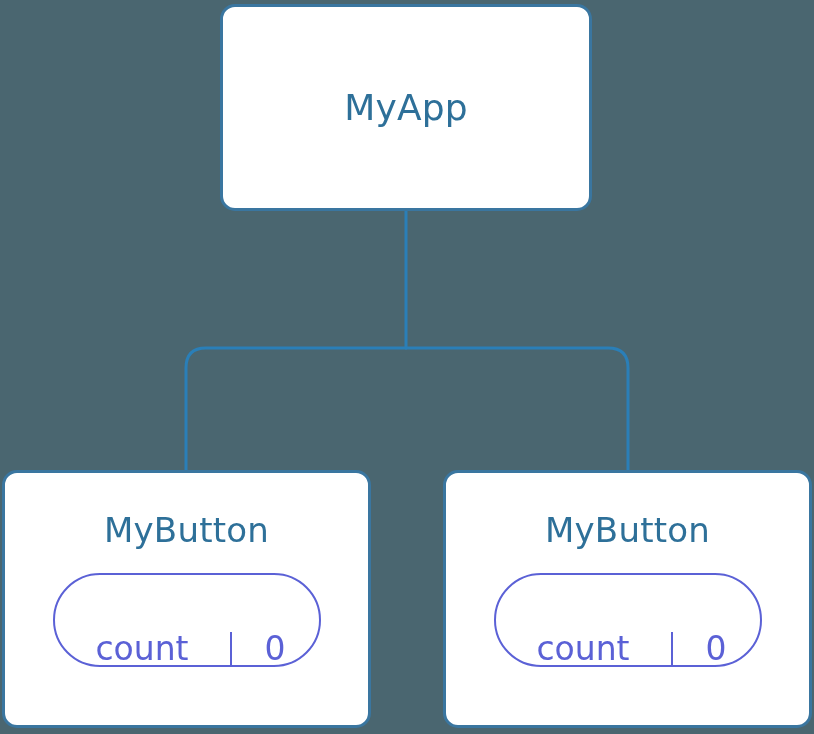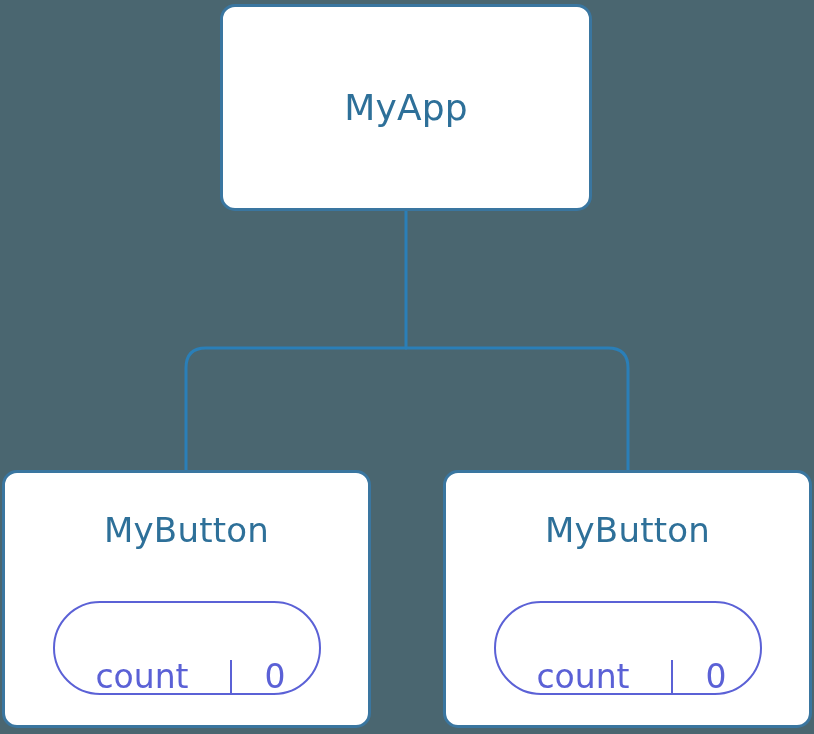--- a/index.html
+++ b/index.html
@@ -66,21 +66,20 @@
     font-size: 36px;
   }
 
   
   .node-child {
     top: 470px;
     width: 369px;
     height: 258px;
     justify-content: flex-start;
     padding-top: 40px;
-    gap: 28px;
   }
 
   .node-child-left  { left: 2px; }
   .node-child-right { left: 443px; }
 
   .node-child .node-title {
     font-size: 34px;
     margin-bottom: 26px;
   }
 

